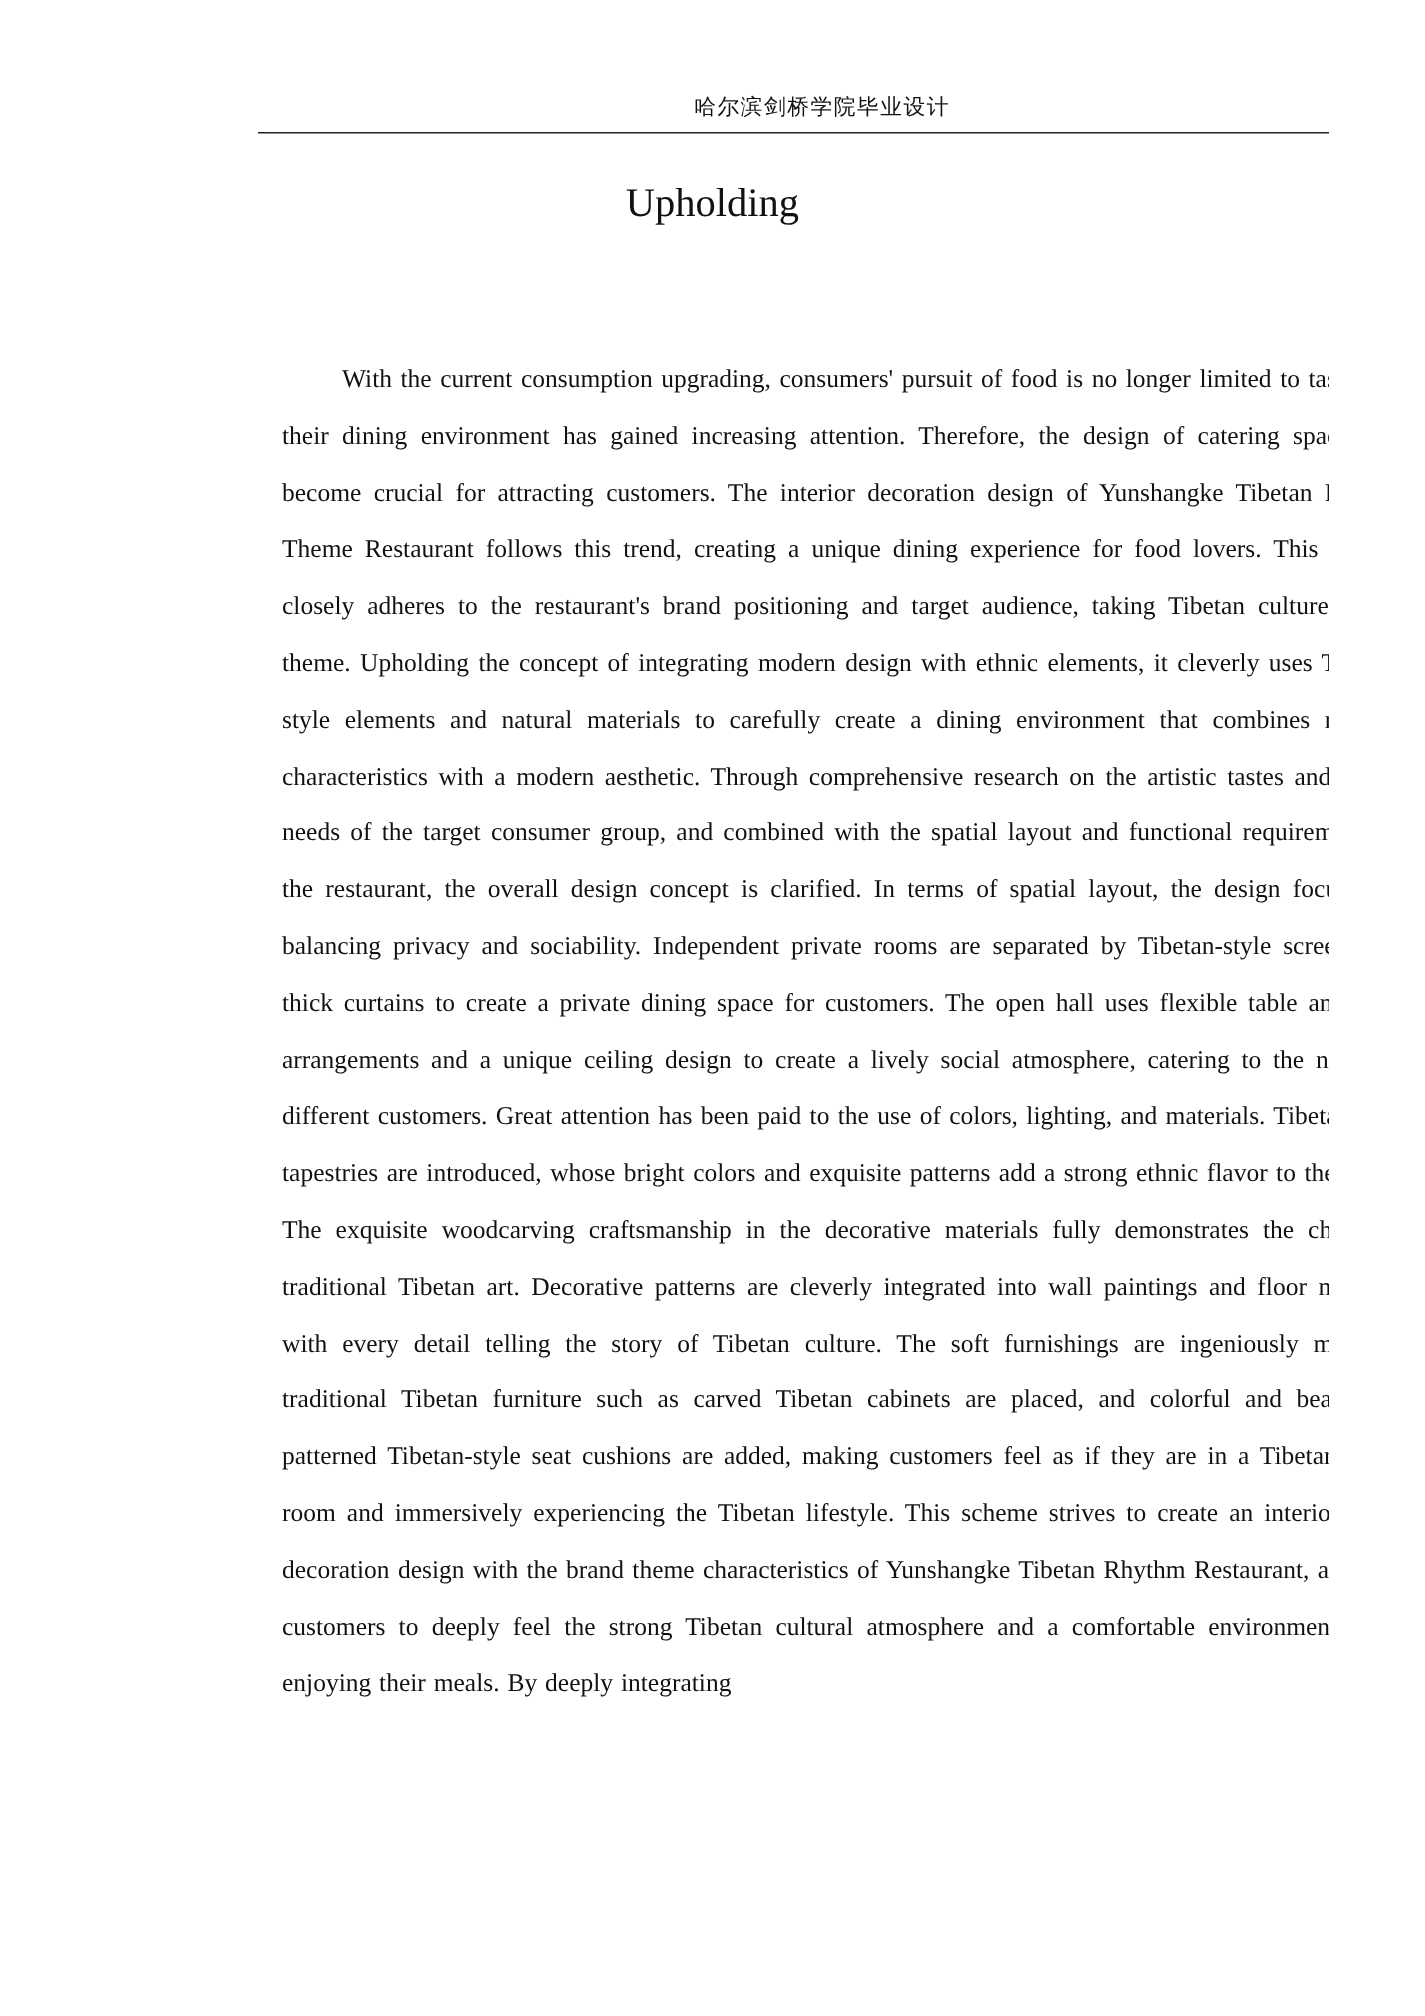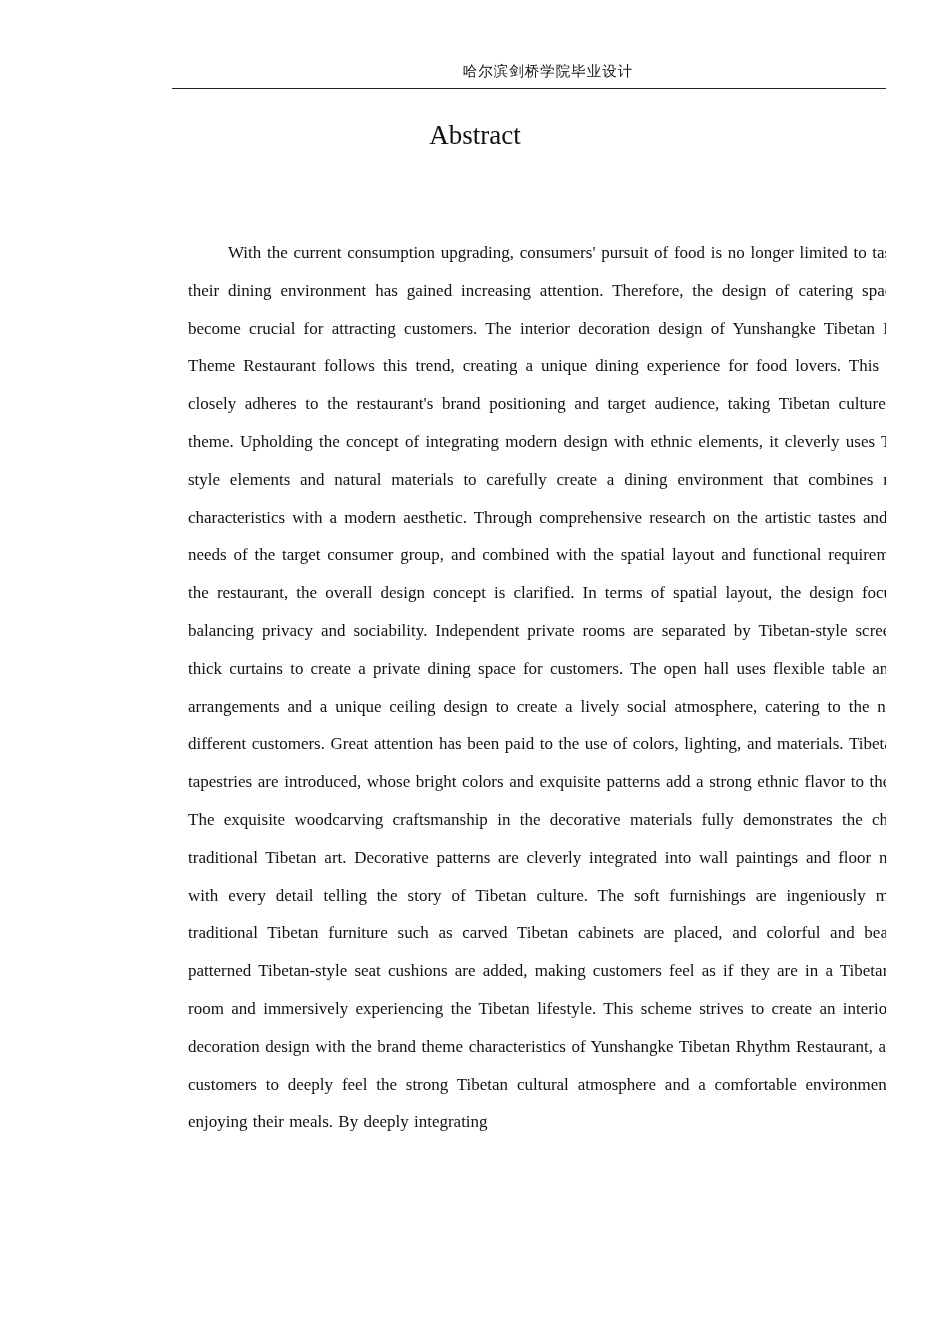--- a/index.html
+++ b/index.html
@@ -66,18 +66,18 @@
 </style>
 </head>
 <body>
 
 <div class="page">
 
   <div class="header">
     <span>哈尔滨剑桥学院毕业设计</span>
   </div>
 
-  <h1 class="title">Abstract</h1>
+  <h1 class="title">Upholding</h1>
 
   <p class="body-text">With the current consumption upgrading, consumers' pursuit of food is no longer limited to taste, and their dining environment has gained increasing attention. Therefore, the design of catering spaces has become crucial for attracting customers. The interior decoration design of Yunshangke Tibetan Rhythm Theme Restaurant follows this trend, creating a unique dining experience for food lovers. This scheme closely adheres to the restaurant's brand positioning and target audience, taking Tibetan culture as the theme. Upholding the concept of integrating modern design with ethnic elements, it cleverly uses Tibetan-style elements and natural materials to carefully create a dining environment that combines national characteristics with a modern aesthetic. Through comprehensive research on the artistic tastes and dining needs of the target consumer group, and combined with the spatial layout and functional requirements of the restaurant, the overall design concept is clarified. In terms of spatial layout, the design focuses on balancing privacy and sociability. Independent private rooms are separated by Tibetan-style screens and thick curtains to create a private dining space for customers. The open hall uses flexible table and chair arrangements and a unique ceiling design to create a lively social atmosphere, catering to the needs of different customers. Great attention has been paid to the use of colors, lighting, and materials. Tibetan-style tapestries are introduced, whose bright colors and exquisite patterns add a strong ethnic flavor to the space. The exquisite woodcarving craftsmanship in the decorative materials fully demonstrates the charm of traditional Tibetan art. Decorative patterns are cleverly integrated into wall paintings and floor mosaics, with every detail telling the story of Tibetan culture. The soft furnishings are ingeniously matched: traditional Tibetan furniture such as carved Tibetan cabinets are placed, and colorful and beautifully patterned Tibetan-style seat cushions are added, making customers feel as if they are in a Tibetan living room and immersively experiencing the Tibetan lifestyle. This scheme strives to create an interior space decoration design with the brand theme characteristics of Yunshangke Tibetan Rhythm Restaurant, allowing customers to deeply feel the strong Tibetan cultural atmosphere and a comfortable environment while enjoying their meals. By deeply integrating</p>
 
 
 </div>
 
 </body></html>

